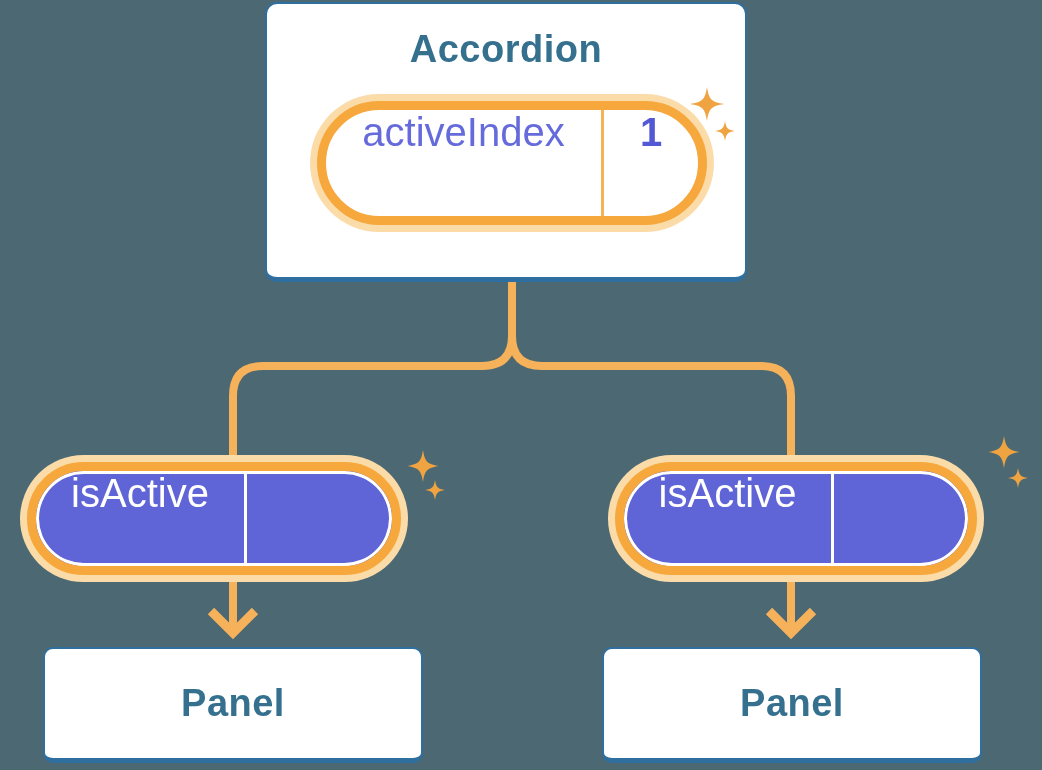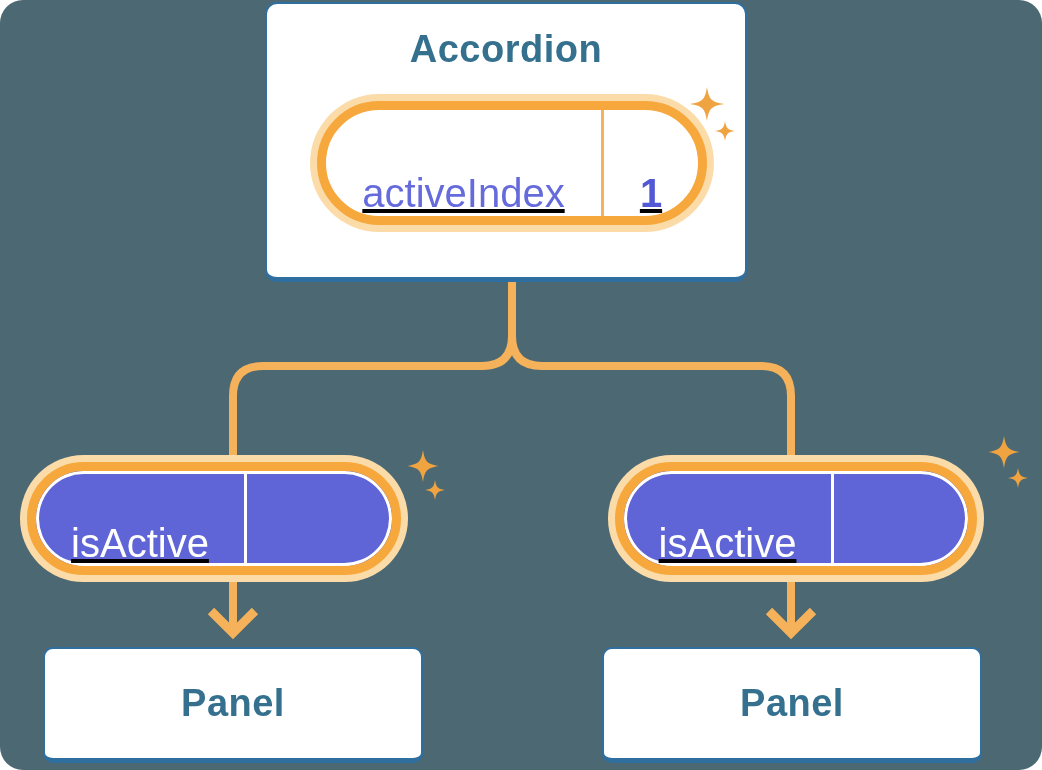--- a/index.html
+++ b/index.html
@@ -2,47 +2,47 @@
 <html style="--bg: #4C6873; --wire: #F5B25B; --ring: #F6A83D; --glow: #FBDCA9; --purple: #5F64D6; --box-border: #2F6FA0; --box-text: #35718F; --state-name: #666BDC; --state-value: #5358D4; --sparkle: #F0A341; --white: #FFFFFF;"><head>
 <meta charset="utf-8">
 <style>
   :root{
     --bg:#4C6873; --wire:#F5B25B; --ring:#F6A83D; --glow:#FBDCA9;
     --purple:#5F64D6; --box-border:#2F6FA0; --box-text:#35718F;
     --state-name:#666BDC; --state-value:#5358D4; --sparkle:#F0A341; --white:#FFFFFF;
   }
   html,body{margin:0;padding:0;}
   body{font-family:"Liberation Sans",sans-serif;}
-  .canvas{position:relative;width:1042px;height:770px;background:var(--bg);overflow:hidden;border-radius:23px;}
+  .canvas{position:relative;width:1042px;height:770px;background:var(--bg);overflow:hidden;}
   .layer{position:absolute;inset:0;width:1042px;height:770px;}
   .wires{z-index:0;}
   .sparkles{z-index:3;pointer-events:none;}
   .wire{fill:none;stroke:var(--wire);stroke-width:8;}
   .arrowhead{fill:none;stroke:var(--wire);stroke-width:9;stroke-linejoin:miter;}
   .sparkle{fill:var(--sparkle);}
 
   .box{position:absolute;background:var(--white);border:2px solid var(--box-border);
        border-bottom-width:5px;border-radius:10px;z-index:1;box-sizing:border-box;}
   .accordion-box{left:265px;top:2px;width:482px;height:280px;border-radius:12px;}
   .panel-left{left:43px;top:647px;width:380px;height:116px;display:flex;align-items:center;justify-content:center;}
   .panel-right{left:602px;top:647px;width:380px;height:116px;display:flex;align-items:center;justify-content:center;}
   .box-title{font-size:38px;font-weight:700;color:var(--box-text);letter-spacing:0.5px;}
   .accordion-title{position:absolute;left:265px;top:28px;width:482px;text-align:center;z-index:2;}
 
   .pill{position:absolute;box-sizing:border-box;border:9px solid var(--ring);border-radius:999px;
-        box-shadow:0 0 0 7px var(--glow);display:flex;align-items:flex-end;z-index:2;text-decoration:underline;}
+        box-shadow:0 0 0 7px var(--glow);display:flex;align-items:flex-start;z-index:2;}
   .state-pill{left:317px;top:101px;width:390px;height:124px;background:var(--white);}
   .prop-pill{background:var(--purple);box-shadow:0 0 0 7px var(--glow), inset 0 0 0 3px var(--white);}
   .prop-pill-left{left:27px;top:462px;width:374px;height:113px;}
   .prop-pill-right{left:615px;top:462px;width:362px;height:113px;}
 
   .cell{display:flex;align-items:center;justify-content:center;font-size:40px;}
   .state-pill .cell-label{width:275px;color:var(--state-name);}
   .state-pill .cell-value{flex:1;color:var(--state-value);font-weight:700;}
-  .prop-pill .cell-label{color:var(--white);margin-top:23px;}
+  .prop-pill .cell-label{color:var(--white);}
   .prop-pill .cell-value{flex:1;color:var(--white);font-weight:700;}
   .prop-pill-left .cell-label{width:208px;}
   .prop-pill-right .cell-label{width:207px;}
   .divider{width:3px;align-self:stretch;}
   .state-pill .divider{background:var(--wire);}
   .prop-pill .divider{background:var(--white);}
 </style>
 </head>
 <body>
 

